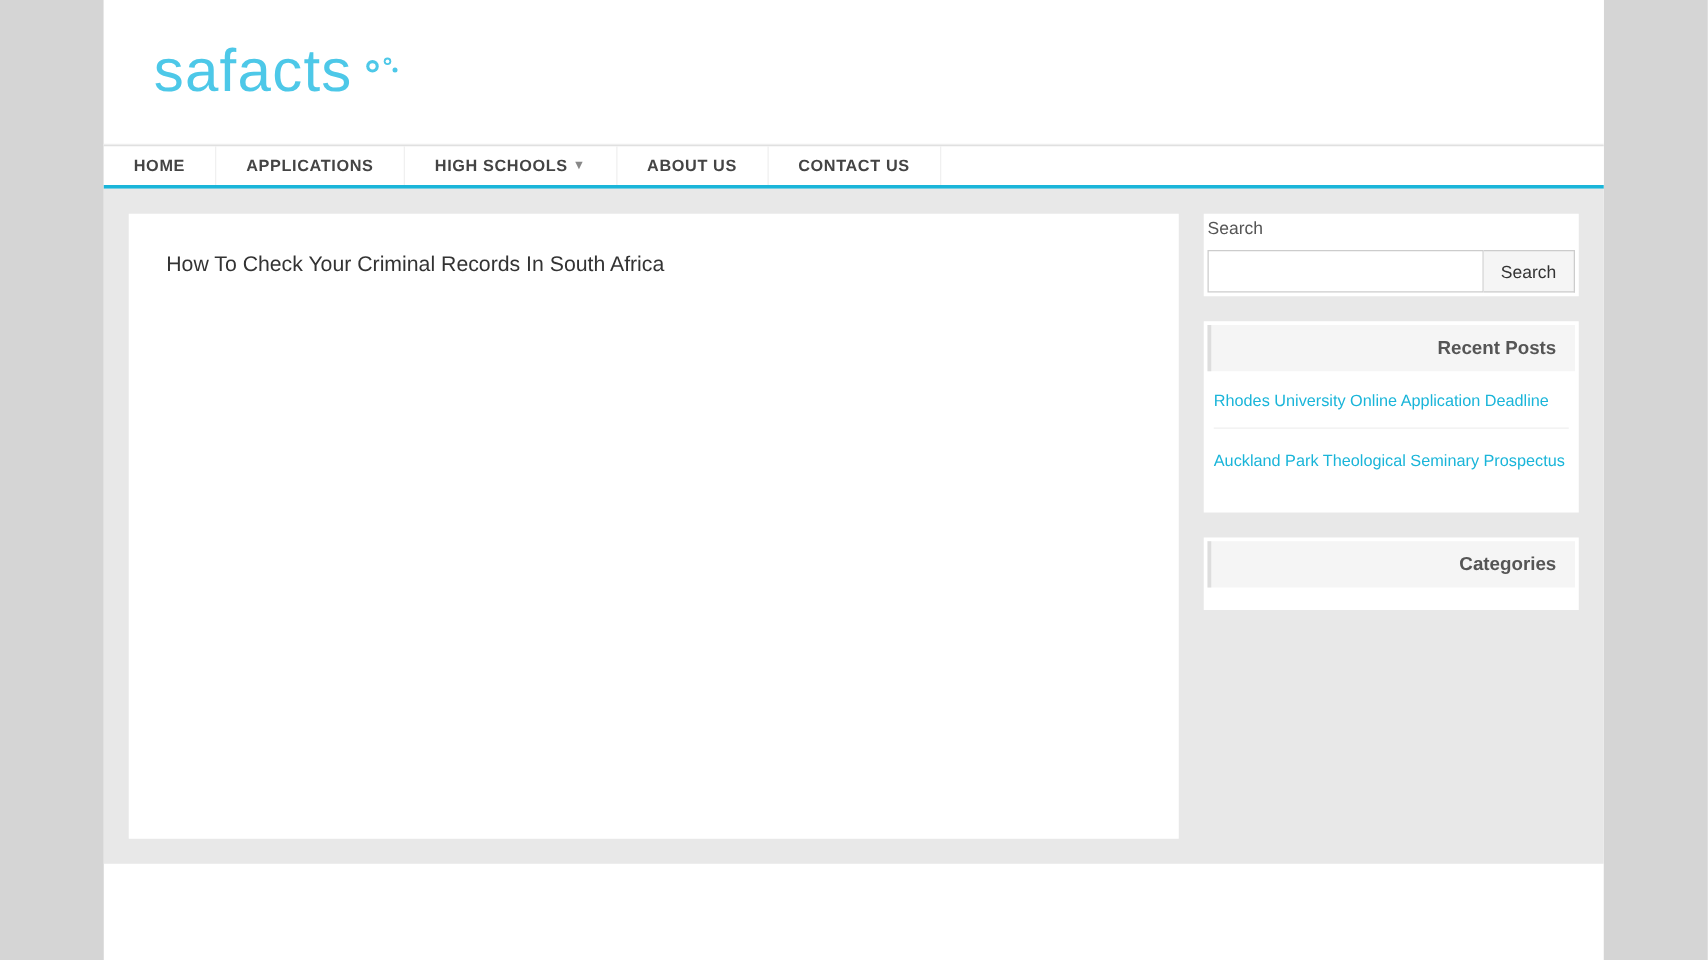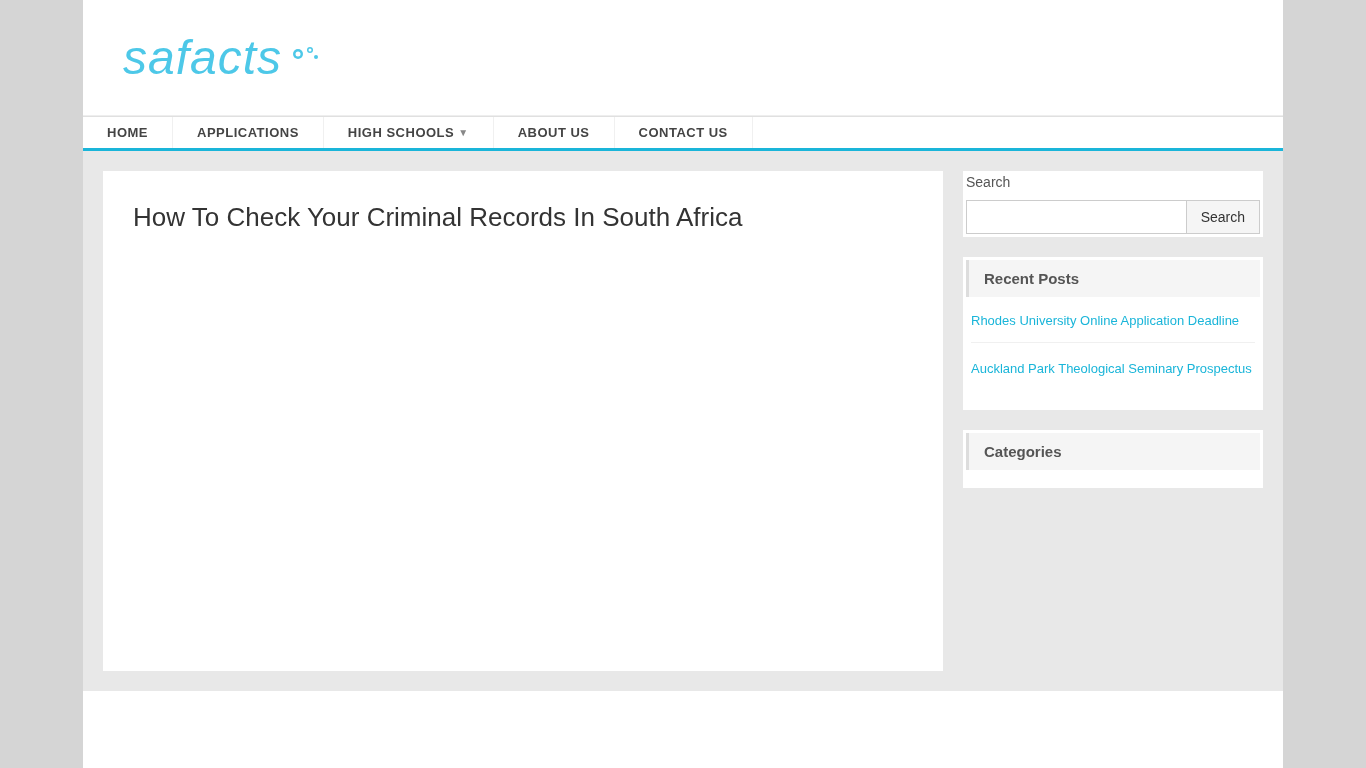--- a/index.html
+++ b/index.html
@@ -30,21 +30,20 @@
     }
 
     .logo {
       display: inline-block;
     }
 
     .logo-text {
       font-size: 48px;
       color: #4dc8e8;
       font-family: 'Brush Script MT', cursive, sans-serif;
-      font-style: italic;
       font-weight: 400;
       letter-spacing: 1px;
     }
 
     
     .nav-bar {
       background: #fff;
       border-top: 1px solid #e0e0e0;
       border-bottom: 3px solid #1ab5d9;
     }
@@ -84,21 +83,21 @@
     
     .main-content {
       flex: 1;
       background: #fff;
       padding: 30px;
       margin-right: 20px;
       min-height: 500px;
     }
 
     .article-title {
-      font-size: 26px;
+      font-size: 17px;
       font-weight: 400;
       color: #333;
       line-height: 1.3;
       margin-bottom: 20px;
     }
 
     
     .sidebar {
       width: 300px;
       flex-shrink: 0;
@@ -143,20 +142,21 @@
 
     
     .widget-title {
       font-size: 15px;
       font-weight: 600;
       color: #555;
       padding: 10px 15px;
       background: #f5f5f5;
       border-left: 3px solid #ddd;
       margin-bottom: 15px;
+      text-align: right;
     }
 
     .recent-posts-list {
       list-style: none;
       padding: 0 5px;
     }
 
     .recent-posts-list li {
       margin-bottom: 17px;
       padding-bottom: 12px;

